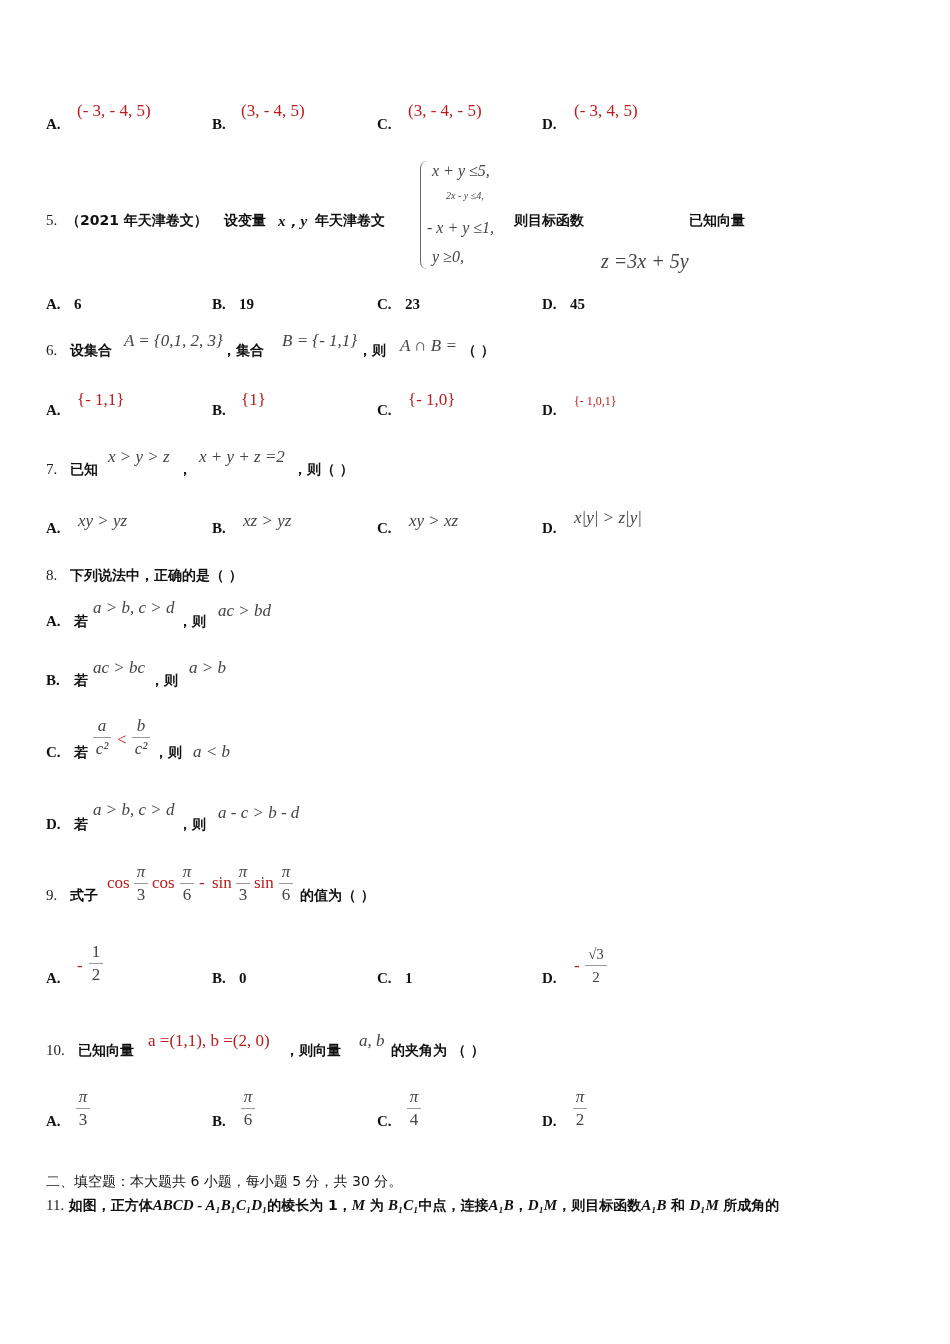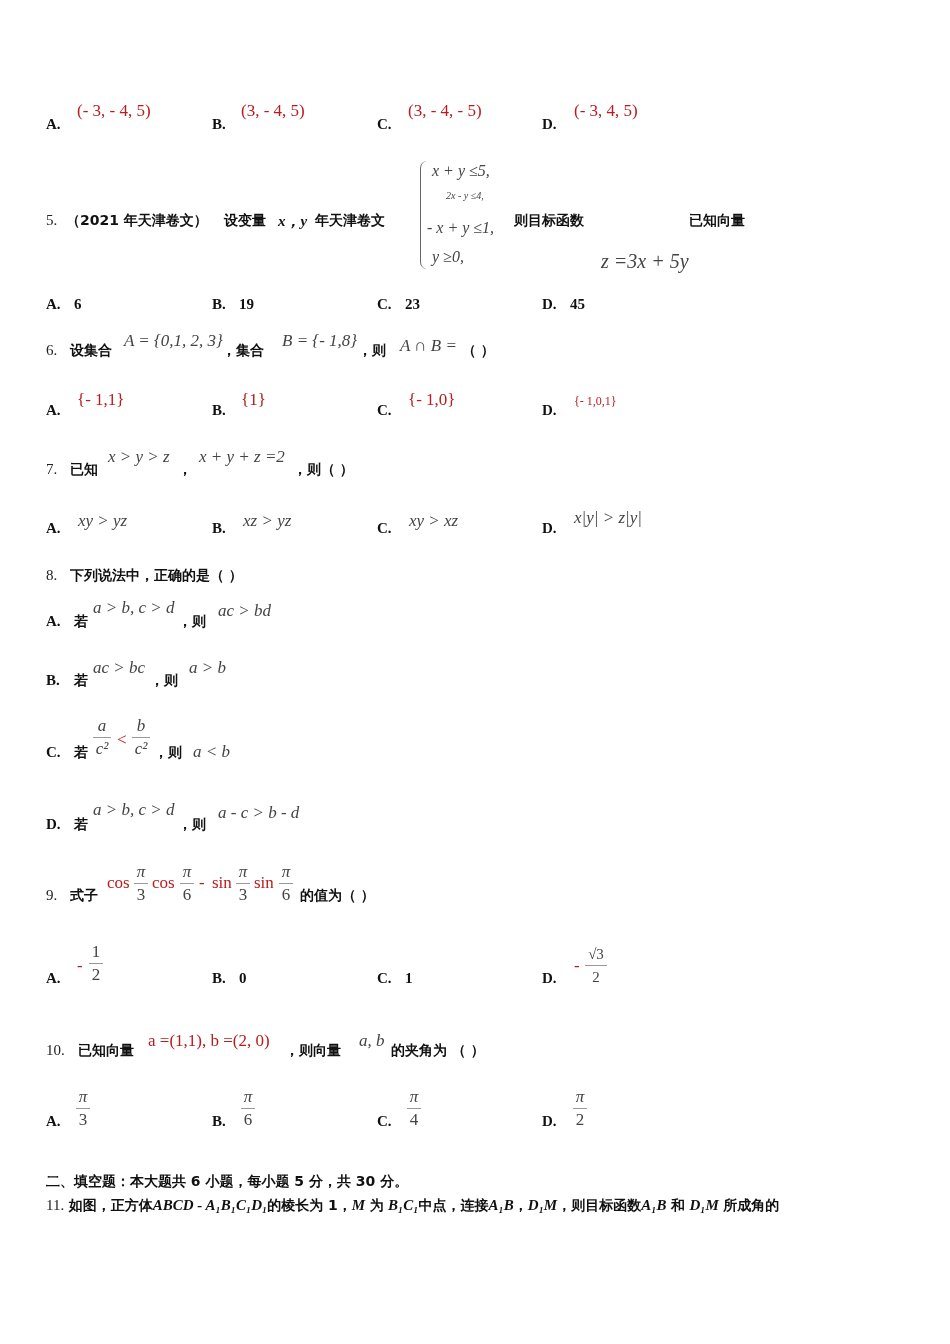--- a/index.html
+++ b/index.html
@@ -59,21 +59,21 @@
   <span class="abs bold-val" style="left:405px;top:296px">23</span>
   <span class="abs lbl" style="left:542px;top:296px">D.</span>
   <span class="abs bold-val" style="left:570px;top:296px">45</span>
 </div>
 
 <div>
   <span class="abs num" style="left:46px;top:342px">6.</span>
   <span class="abs cn" style="left:70px;top:342px">设集合</span>
   <span class="abs math" style="left:124px;top:331px">A = {0,1, 2, 3}</span>
   <span class="abs cn" style="left:222px;top:342px">，集合</span>
-  <span class="abs math" style="left:282px;top:331px">B = {- 1,8}</span>
+  <span class="abs math" style="left:282px;top:331px">B = {- 1,1}</span>
   <span class="abs cn" style="left:358px;top:342px">，则</span>
   <span class="abs math" style="left:400px;top:336px">A ∩ B =</span>
   <span class="abs cn" style="left:462px;top:342px">（   ）</span>
 
   <span class="abs lbl" style="left:46px;top:402px">A.</span>
   <span class="abs mathn" style="left:77px;top:390px">{- 1,1}</span>
   <span class="abs lbl" style="left:212px;top:402px">B.</span>
   <span class="abs mathn" style="left:241px;top:390px">{1}</span>
   <span class="abs lbl" style="left:377px;top:402px">C.</span>
   <span class="abs mathn" style="left:408px;top:390px">{- 1,0}</span>
@@ -215,21 +215,21 @@
     <span class="b">4</span>
   </div>
   <span class="abs lbl" style="left:542px;top:1113px">D.</span>
   <div class="frac" style="left:573px;top:1087px">
     <span class="t it">π</span>
     <span class="bar" style="width:14px"></span>
     <span class="b">2</span>
   </div>
 </div>
 
-<span class="abs cn" style="left:46px;top:1173px;font-weight:bold">二、填空题：本大题共 6 小题，每小题 5 分，共 30 分。</span>
+<span class="abs cn" style="left:46px;top:1173px;font-weight:normal">二、填空题：本大题共 6 小题，每小题 5 分，共 30 分。</span>
 
 <div class="abs" style="left:46px;top:1197px;font-size:14px">
   <span class="num">11.</span>
   <span class="cn">如图，正方体</span><span class="bi">ABCD - A₁B₁C₁D₁</span><span class="cn">的棱长为 1，</span><span class="bi">M</span>
   <span class="cn">为</span>
   <span class="bi">B₁C₁</span><span class="cn">中点，连接</span><span class="bi">A₁B</span><span class="cn">，</span><span class="bi">D₁M</span><span class="cn">，则目标函数</span><span class="bi">A₁B</span>
   <span class="cn">和</span>
   <span class="bi">D₁M</span>
   <span class="cn">所成角的</span>
 </div>

